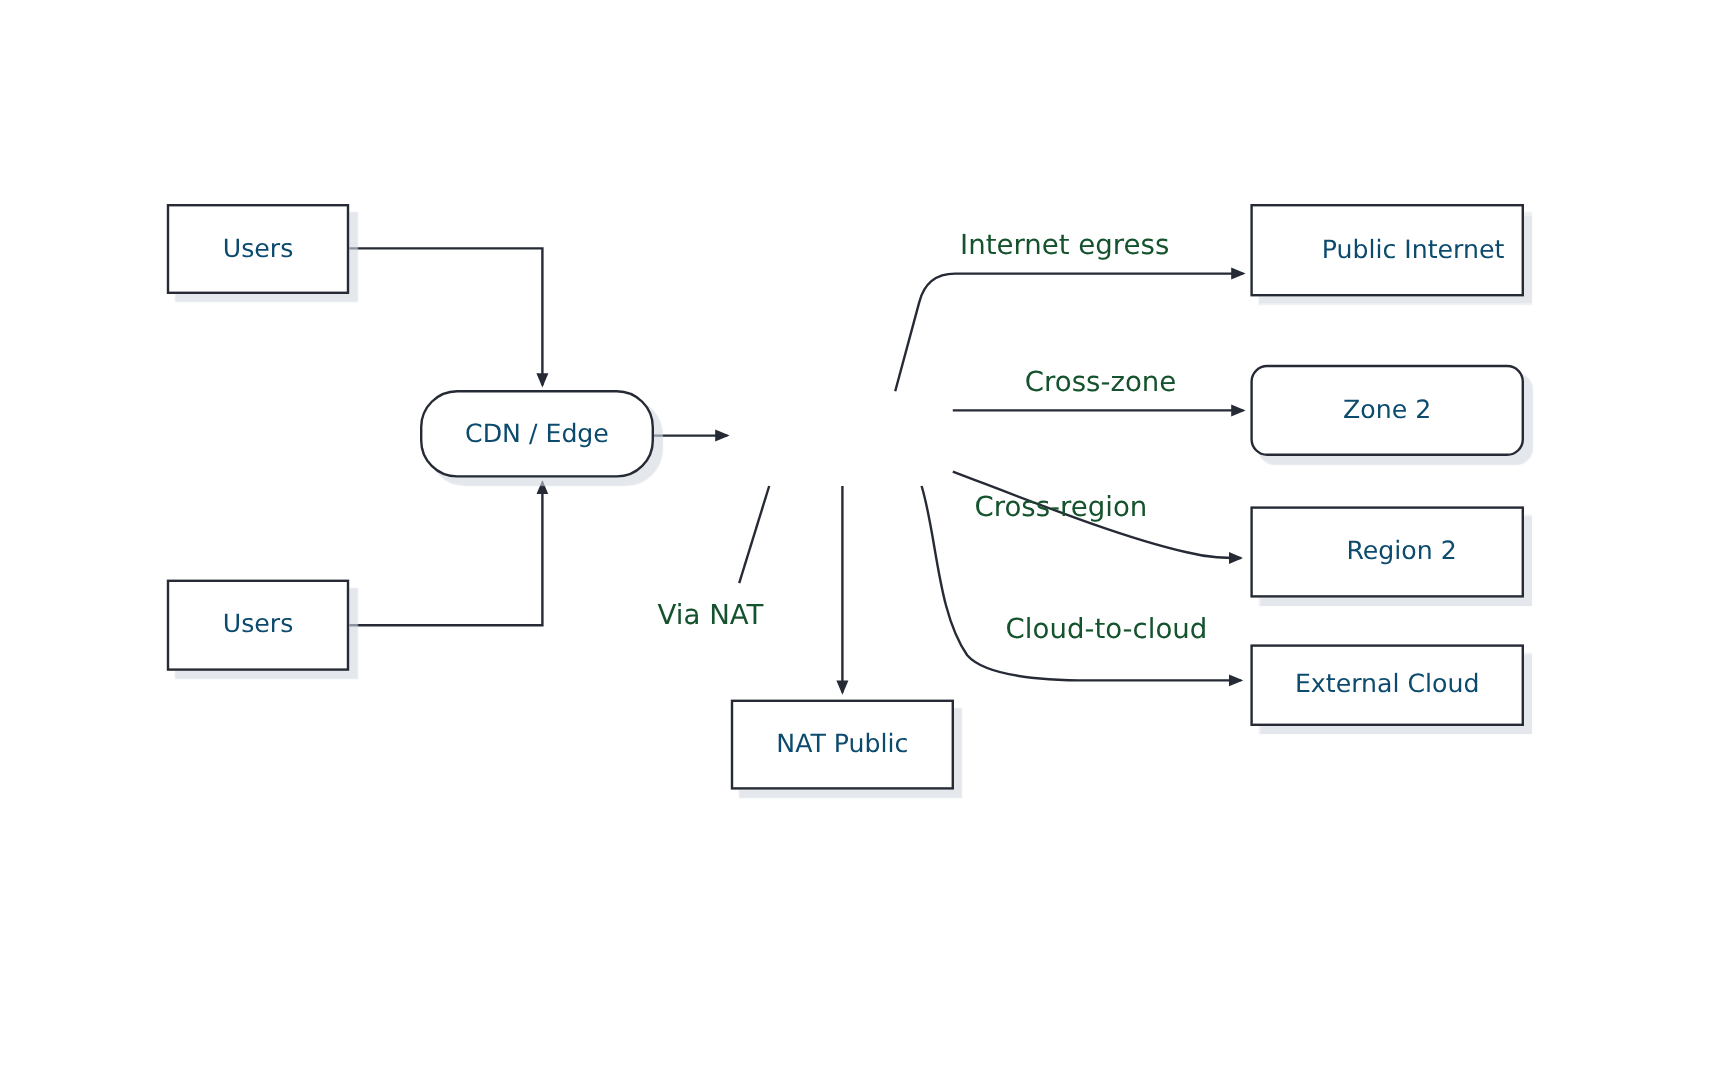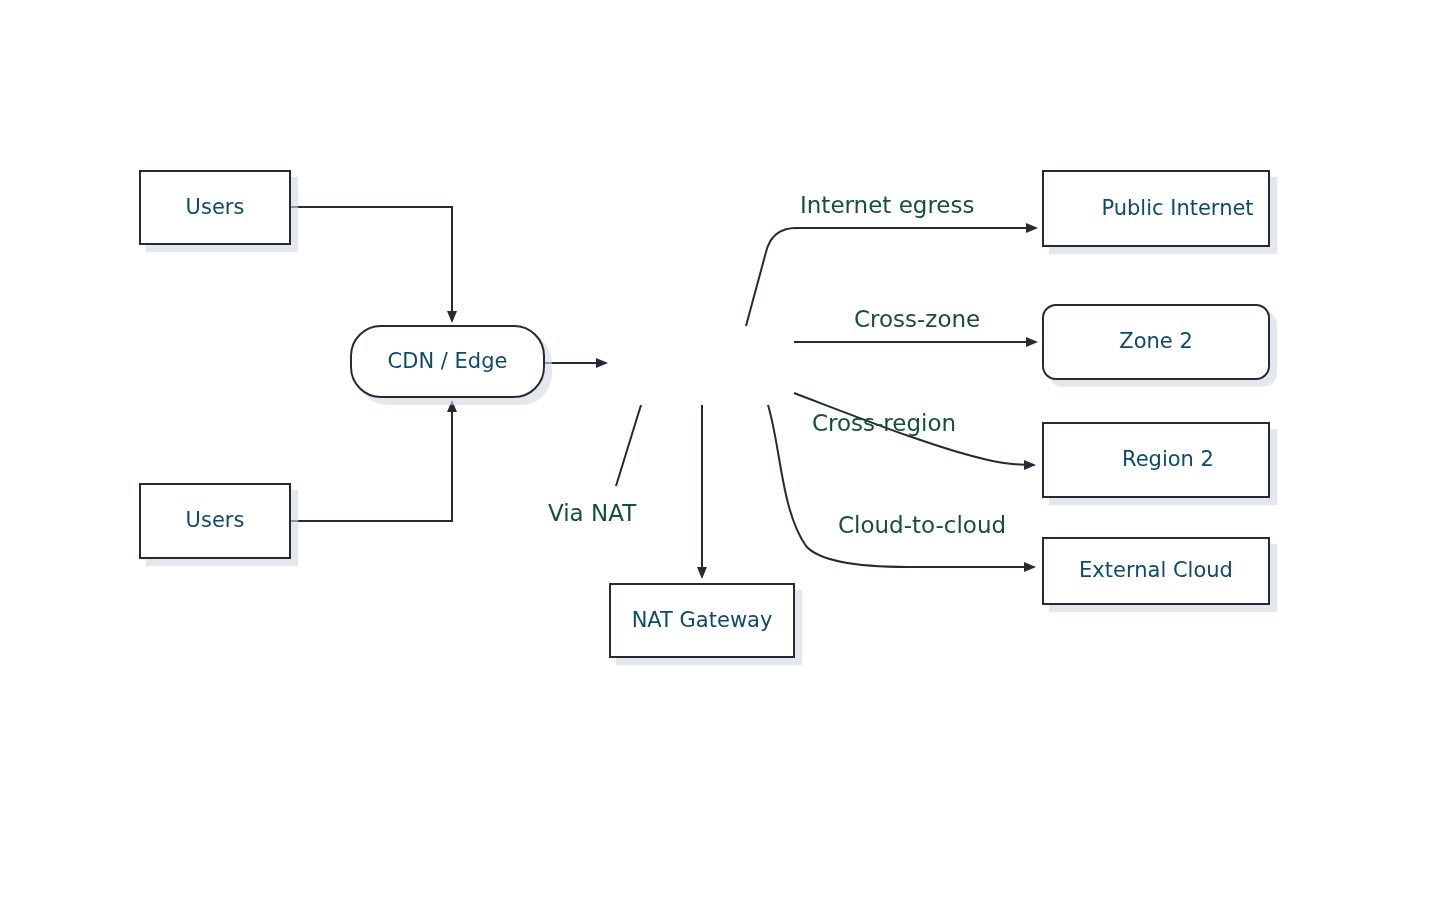--- a/index.html
+++ b/index.html
@@ -101,21 +101,21 @@
   <div class="node" id="n-users-bottom">
     <span>Users</span>
   </div>
 
   <div class="node" id="n-cdn-edge">
     <span>CDN / Edge</span>
   </div>
 
 
   <div class="node" id="n-nat-gateway">
-    <span>NAT Gateway</span>
+    <span>NAT Public</span>
   </div>
 
   <div class="node" id="n-public-internet">
     <span>Public Internet</span>
   </div>
 
   <div class="node" id="n-zone-2">
     <span>Zone 2</span>
   </div>
 

